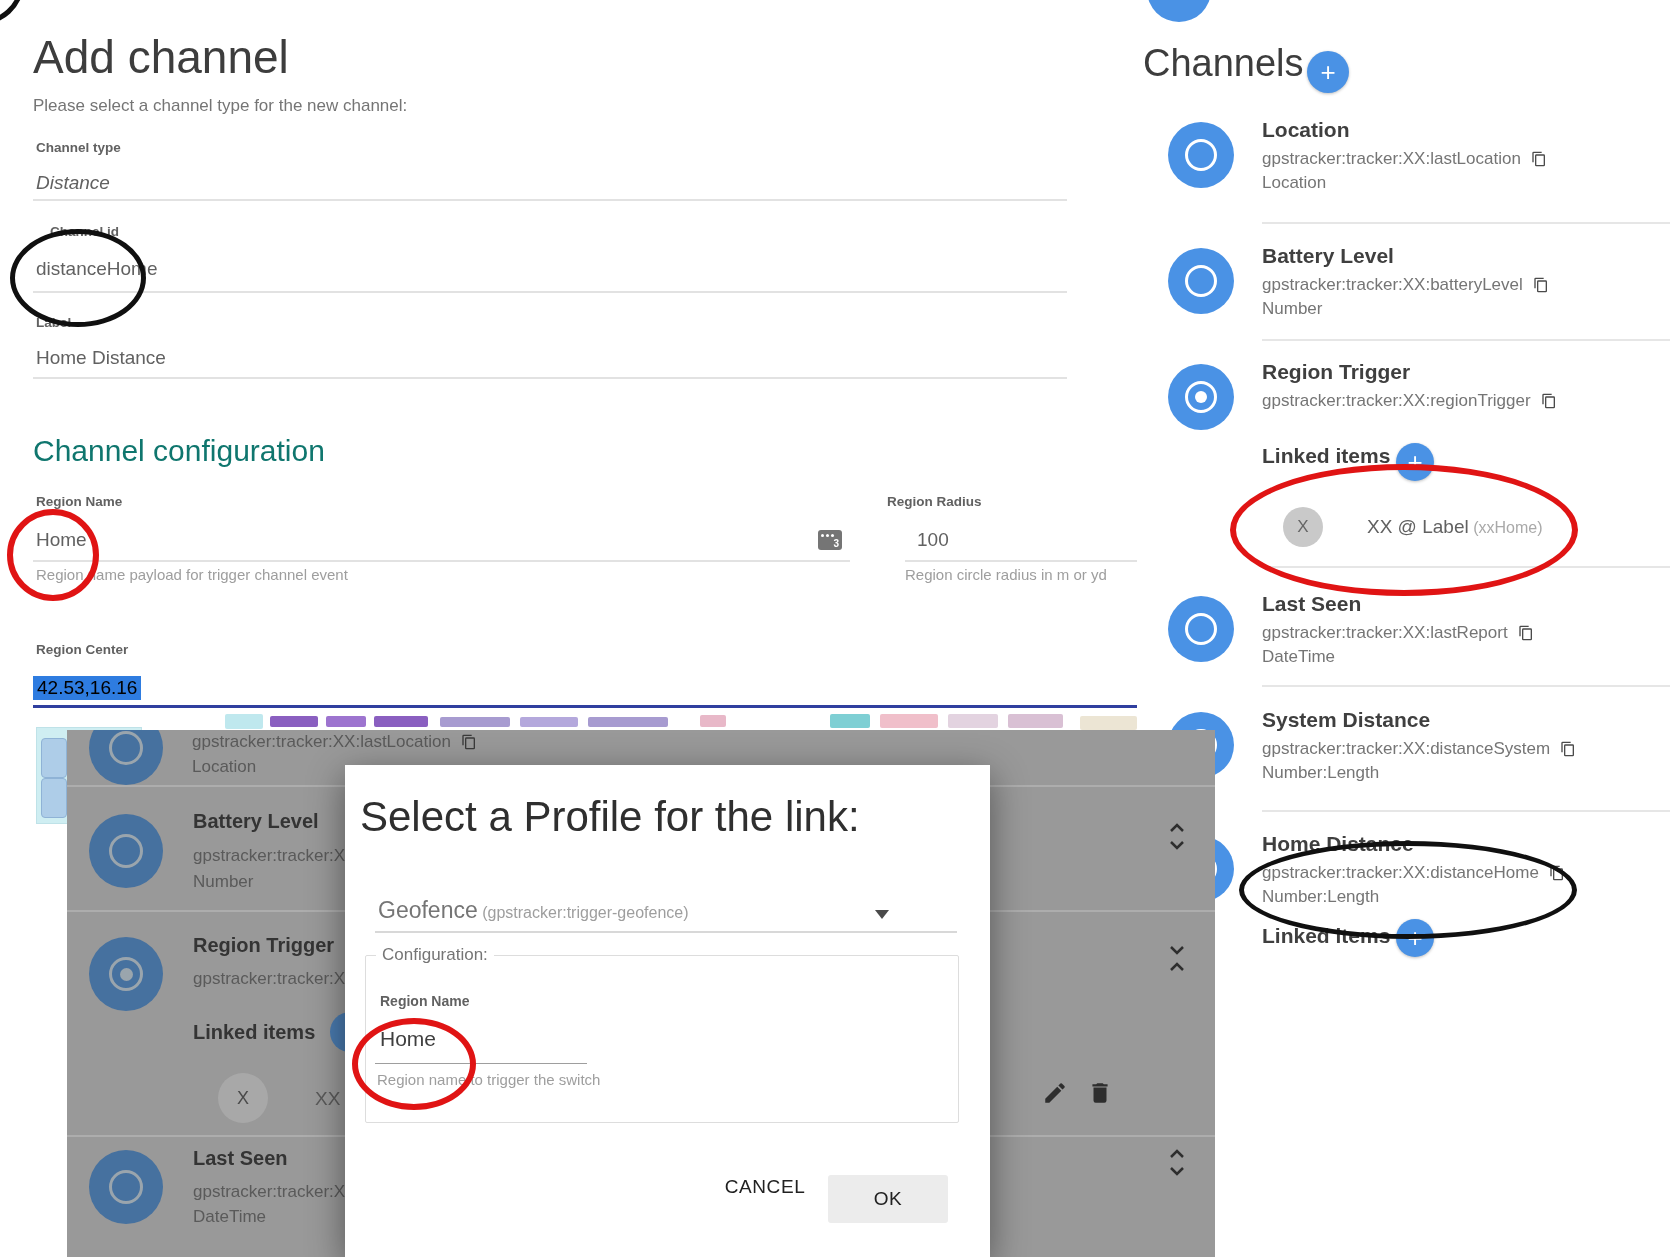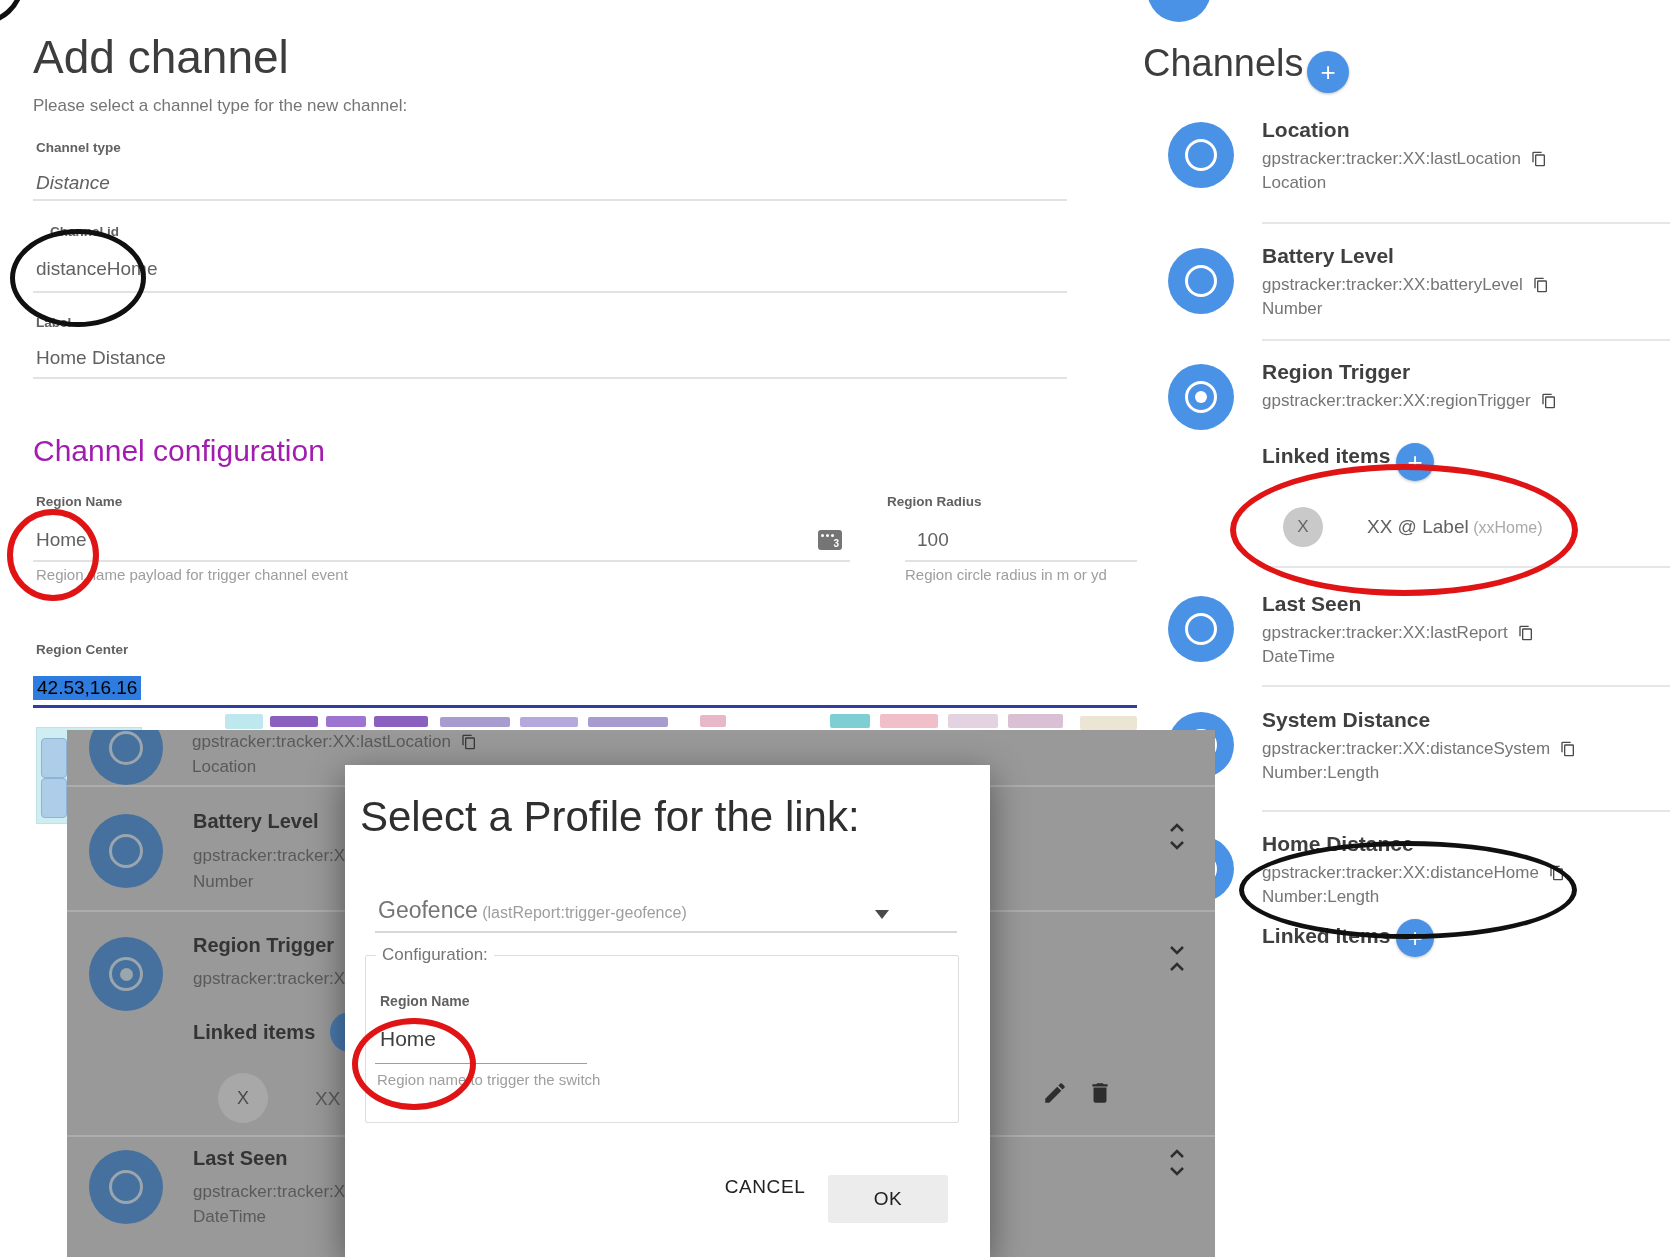--- a/index.html
+++ b/index.html
@@ -6,21 +6,21 @@
   .screen{position:relative;width:1670px;height:1257px;background:#fff;overflow:hidden;
           font-family:"Liberation Sans","DejaVu Sans",sans-serif;color:#3d3d3d;}
   .abs{position:absolute;}
   
   .page-title{font-size:46px;font-weight:300;color:#3d3d3d;}
   .intro{font-size:17px;color:#757575;}
   .fld-label{font-size:13.5px;font-weight:700;color:#616161;}
   .fld-value{font-size:19px;color:#616161;}
   .fld-line{height:2px;background:#e2e2e2;}
   .fld-helper{font-size:15px;color:#9e9e9e;}
-  .section-title{font-size:30px;font-weight:300;color:#a21caf;}
+  .section-title{font-size:30px;font-weight:300;color:#0f766e;}
   .sel-value{background:#2e7ce0;color:#000000;padding:1px 4px;}
   .focus-line{height:3px;background:#303f9f;}
   .numpad-icon{width:24px;height:20px;background:#757575;border-radius:3px;position:relative;}
   .numpad-icon i{position:absolute;left:3px;top:4px;width:3px;height:3px;background:#fff;border-radius:50%;box-shadow:5px 0 0 #fff,10px 0 0 #fff;}
   .numpad-icon em{position:absolute;right:3px;bottom:1px;font-style:normal;color:#fff;font-size:10px;font-weight:700;}
   
   .panel-title{font-size:38px;font-weight:400;color:#3d3d3d;}
   .plus-btn{border-radius:50%;background:#4a92e5;color:#fff;display:flex;align-items:center;justify-content:center;box-shadow:0 1px 3px rgba(0,0,0,.25);}
   .plus-btn::before{content:"+";font-size:26px;font-weight:400;line-height:1;}
   .chan-row{display:flex;align-items:flex-start;width:502px;}
@@ -322,21 +322,21 @@
       <svg style="top:17px;" viewBox="0 0 18 12">
           <polyline points="3,3 9,9 15,3"></polyline>
         </svg>
     </div>
   </div>
 
   <div class="dialog">
     <div class="dlg-title">Select a Profile for the link:</div>
     <div class="dlg-select">
       <span class="v">Geofence</span>
-      <span class="s">(lastReport:trigger-geofence)</span>
+      <span class="s">(gpstracker:trigger-geofence)</span>
     </div>
     <div class="dlg-arrow"></div>
     <div class="dlg-sel-line"></div>
     <fieldset class="dlg-fieldset">
       <legend>Configuration:</legend>
     </fieldset>
     <div class="dlg-rn-label">Region Name</div>
     <div class="dlg-rn-value">Home</div>
     <div class="dlg-rn-line"></div>
     <div class="dlg-rn-helper">Region name to trigger the switch</div>

